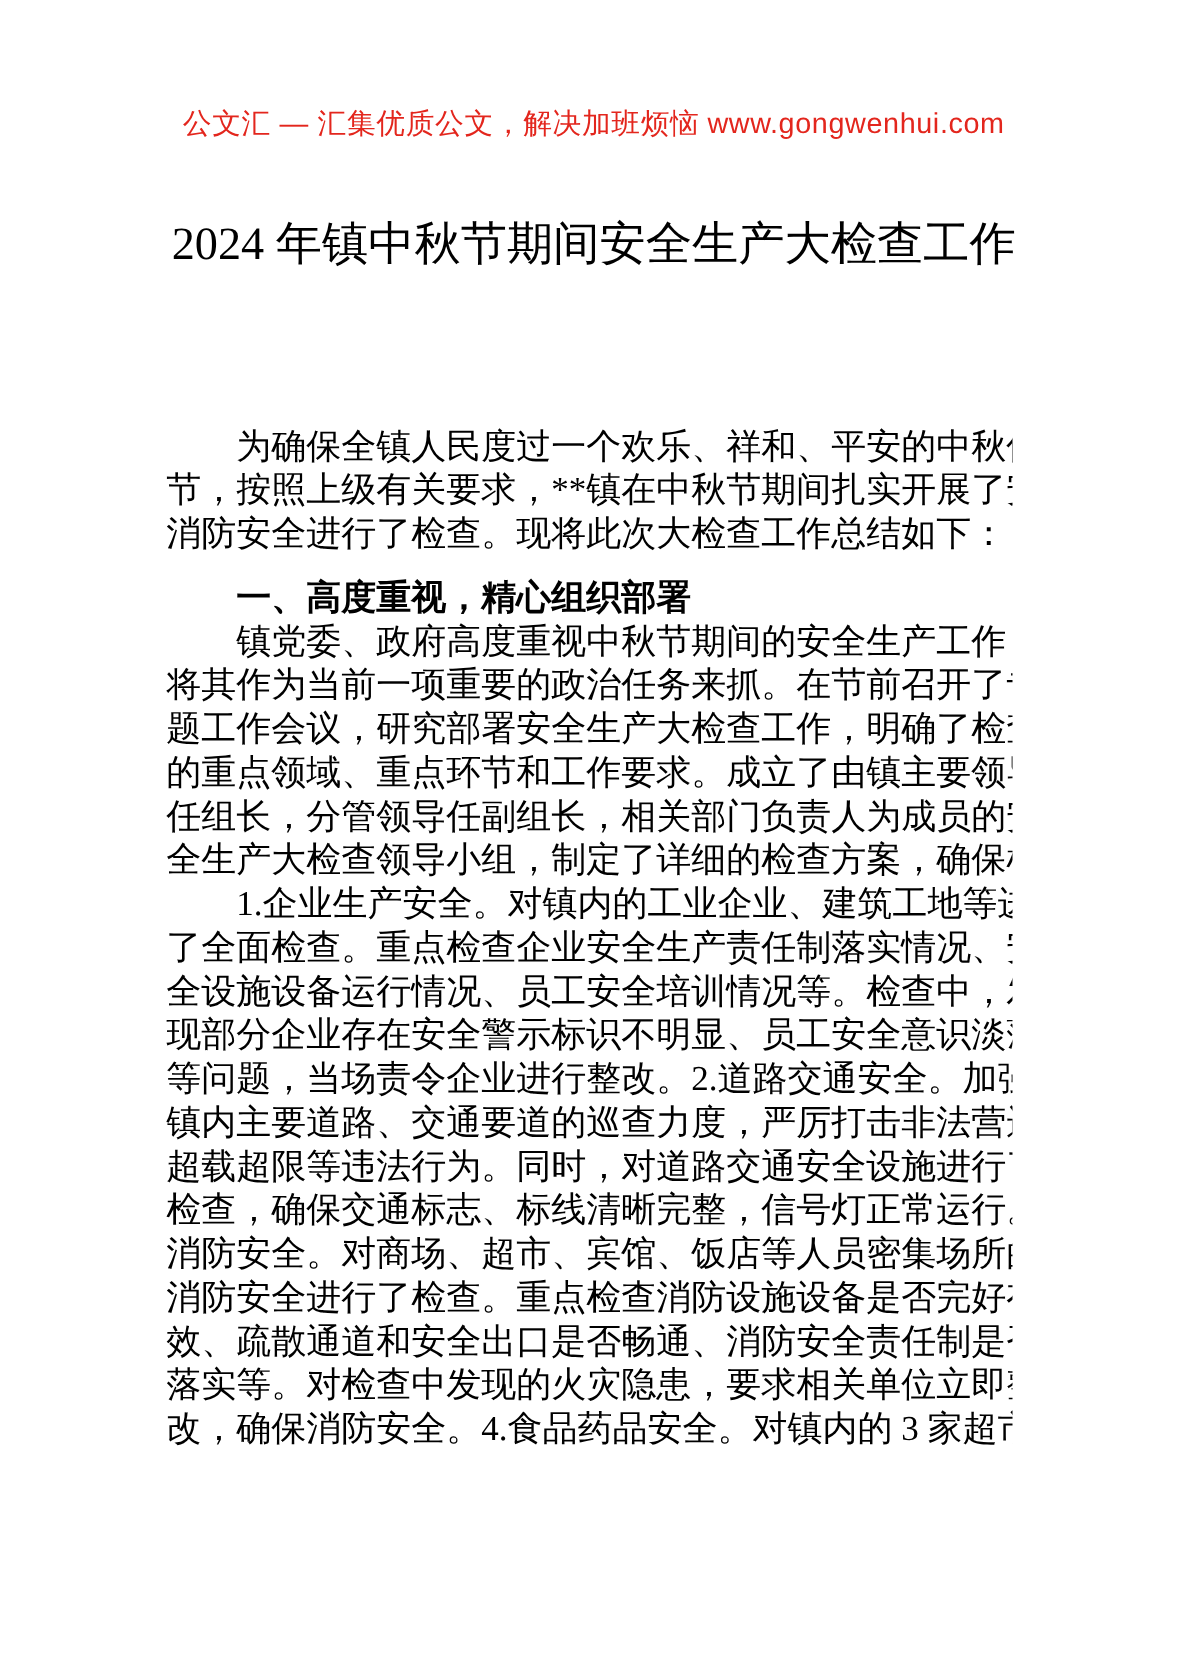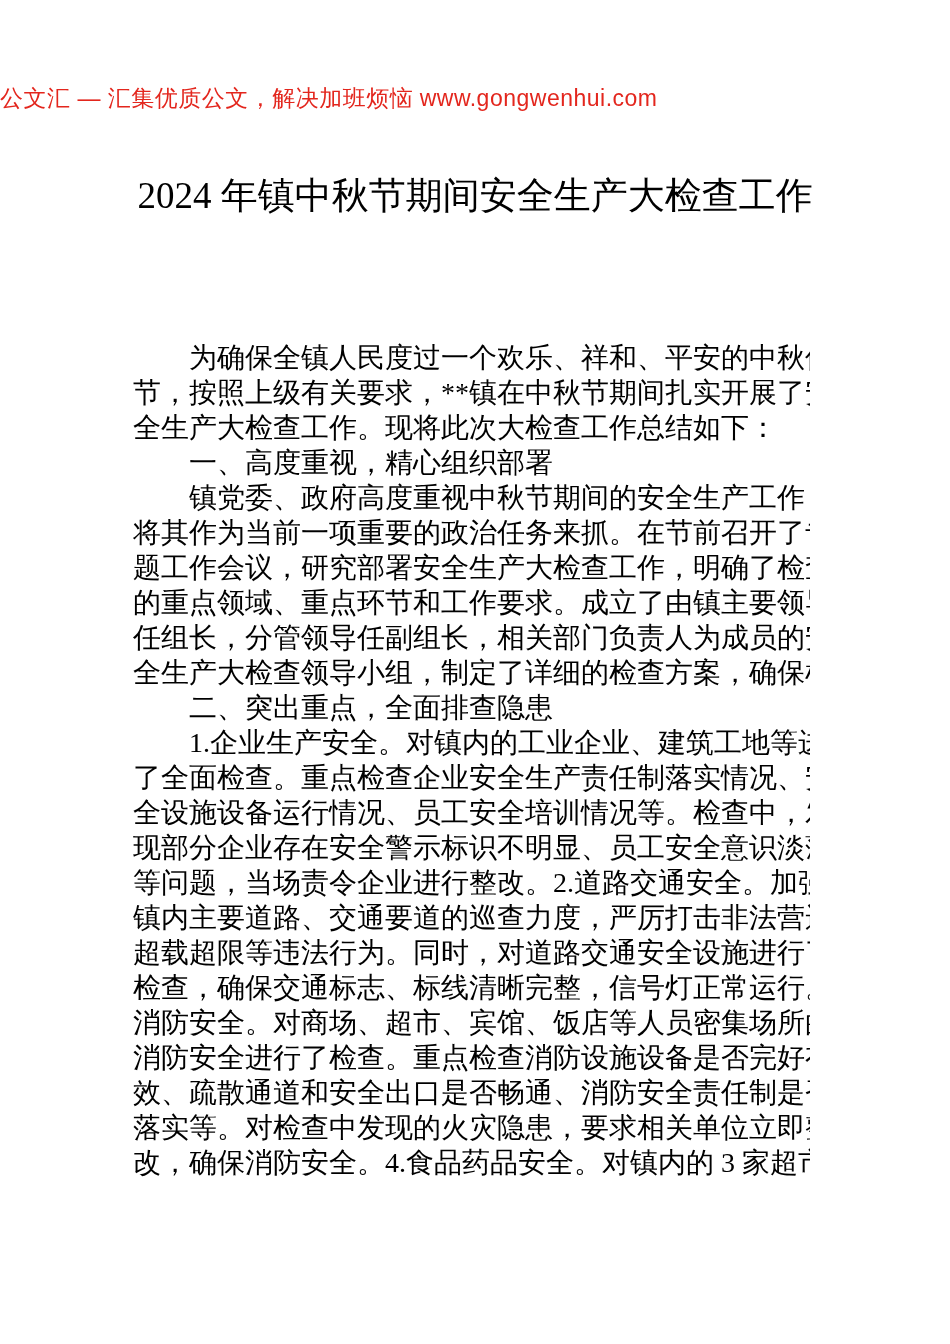--- a/index.html
+++ b/index.html
@@ -14,20 +14,21 @@
     background: #ffffff;
     overflow: hidden;
     font-family: "Liberation Sans", "DejaVu Sans", sans-serif;
     color: #000000;
   }
   .promo {
     position: absolute;
     top: 84px;
     left: 0;
     width: 100%;
+    text-align: center;
     font-size: 23px;
     line-height: 28px;
     font-family: "Liberation Sans", sans-serif;
   }
   .promo .promo-part { letter-spacing: 0.5px; }
   .title {
     position: absolute;
     top: 160px;
     left: 0;
     width: 100%;
@@ -51,48 +52,47 @@
   .line {
     height: 35px;
   }
   .line.fill {
     text-align: justify;
     text-align-last: justify;
     white-space: nowrap;
     overflow: hidden;
   }
   .line.indent { text-indent: 2em; }
-  .line.bold { font-weight: normal; }
+  .line.bold { font-weight: bold; margin-top: 16px; }
 </style>
 </head>
 <body>
 
 <div class="page">
 
   <div class="promo" style="color: rgb(227, 38, 29);">
     <span class="promo-part">公文汇 — 汇集优质公文，解决加班烦恼</span>
     <span class="promo-part">www.gongwenhui.com</span>
   </div>
 
   <h1 class="title" style="margin:0; padding:0;">
     <span class="title-line">2024 年镇中秋节期间安全生产大检查工作</span>
   </h1>
 
   <div class="doc-body">
       <div class="line fill indent">为确保全镇人民度过一个欢乐、祥和、平安的中秋佳</div>
       <div class="line fill">节，按照上级有关要求，**镇在中秋节期间扎实开展了安</div>
-      <div class="line">全生产大检查工作。现将此次大检查工作总结如下：</div>
+      <div class="line">消防安全进行了检查。现将此次大检查工作总结如下：</div>
       <div class="line indent bold">一、高度重视，精心组织部署</div>
       <div class="line fill indent">镇党委、政府高度重视中秋节期间的安全生产工作，</div>
       <div class="line fill">将其作为当前一项重要的政治任务来抓。在节前召开了专</div>
       <div class="line fill">题工作会议，研究部署安全生产大检查工作，明确了检查</div>
       <div class="line fill">的重点领域、重点环节和工作要求。成立了由镇主要领导</div>
       <div class="line fill">任组长，分管领导任副组长，相关部门负责人为成员的安</div>
       <div class="line fill">全生产大检查领导小组，制定了详细的检查方案，确保检</div>
-      <div class="line indent bold">二、突出重点，全面排查隐患</div>
       <div class="line fill indent">1.企业生产安全。对镇内的工业企业、建筑工地等进行</div>
       <div class="line fill">了全面检查。重点检查企业安全生产责任制落实情况、安</div>
       <div class="line fill">全设施设备运行情况、员工安全培训情况等。检查中，发</div>
       <div class="line fill">现部分企业存在安全警示标识不明显、员工安全意识淡薄</div>
       <div class="line fill">等问题，当场责令企业进行整改。2.道路交通安全。加强对</div>
       <div class="line fill">镇内主要道路、交通要道的巡查力度，严厉打击非法营运</div>
       <div class="line fill">超载超限等违法行为。同时，对道路交通安全设施进行了</div>
       <div class="line fill">检查，确保交通标志、标线清晰完整，信号灯正常运行。3.</div>
       <div class="line fill">消防安全。对商场、超市、宾馆、饭店等人员密集场所的</div>
       <div class="line fill">消防安全进行了检查。重点检查消防设施设备是否完好有</div>

